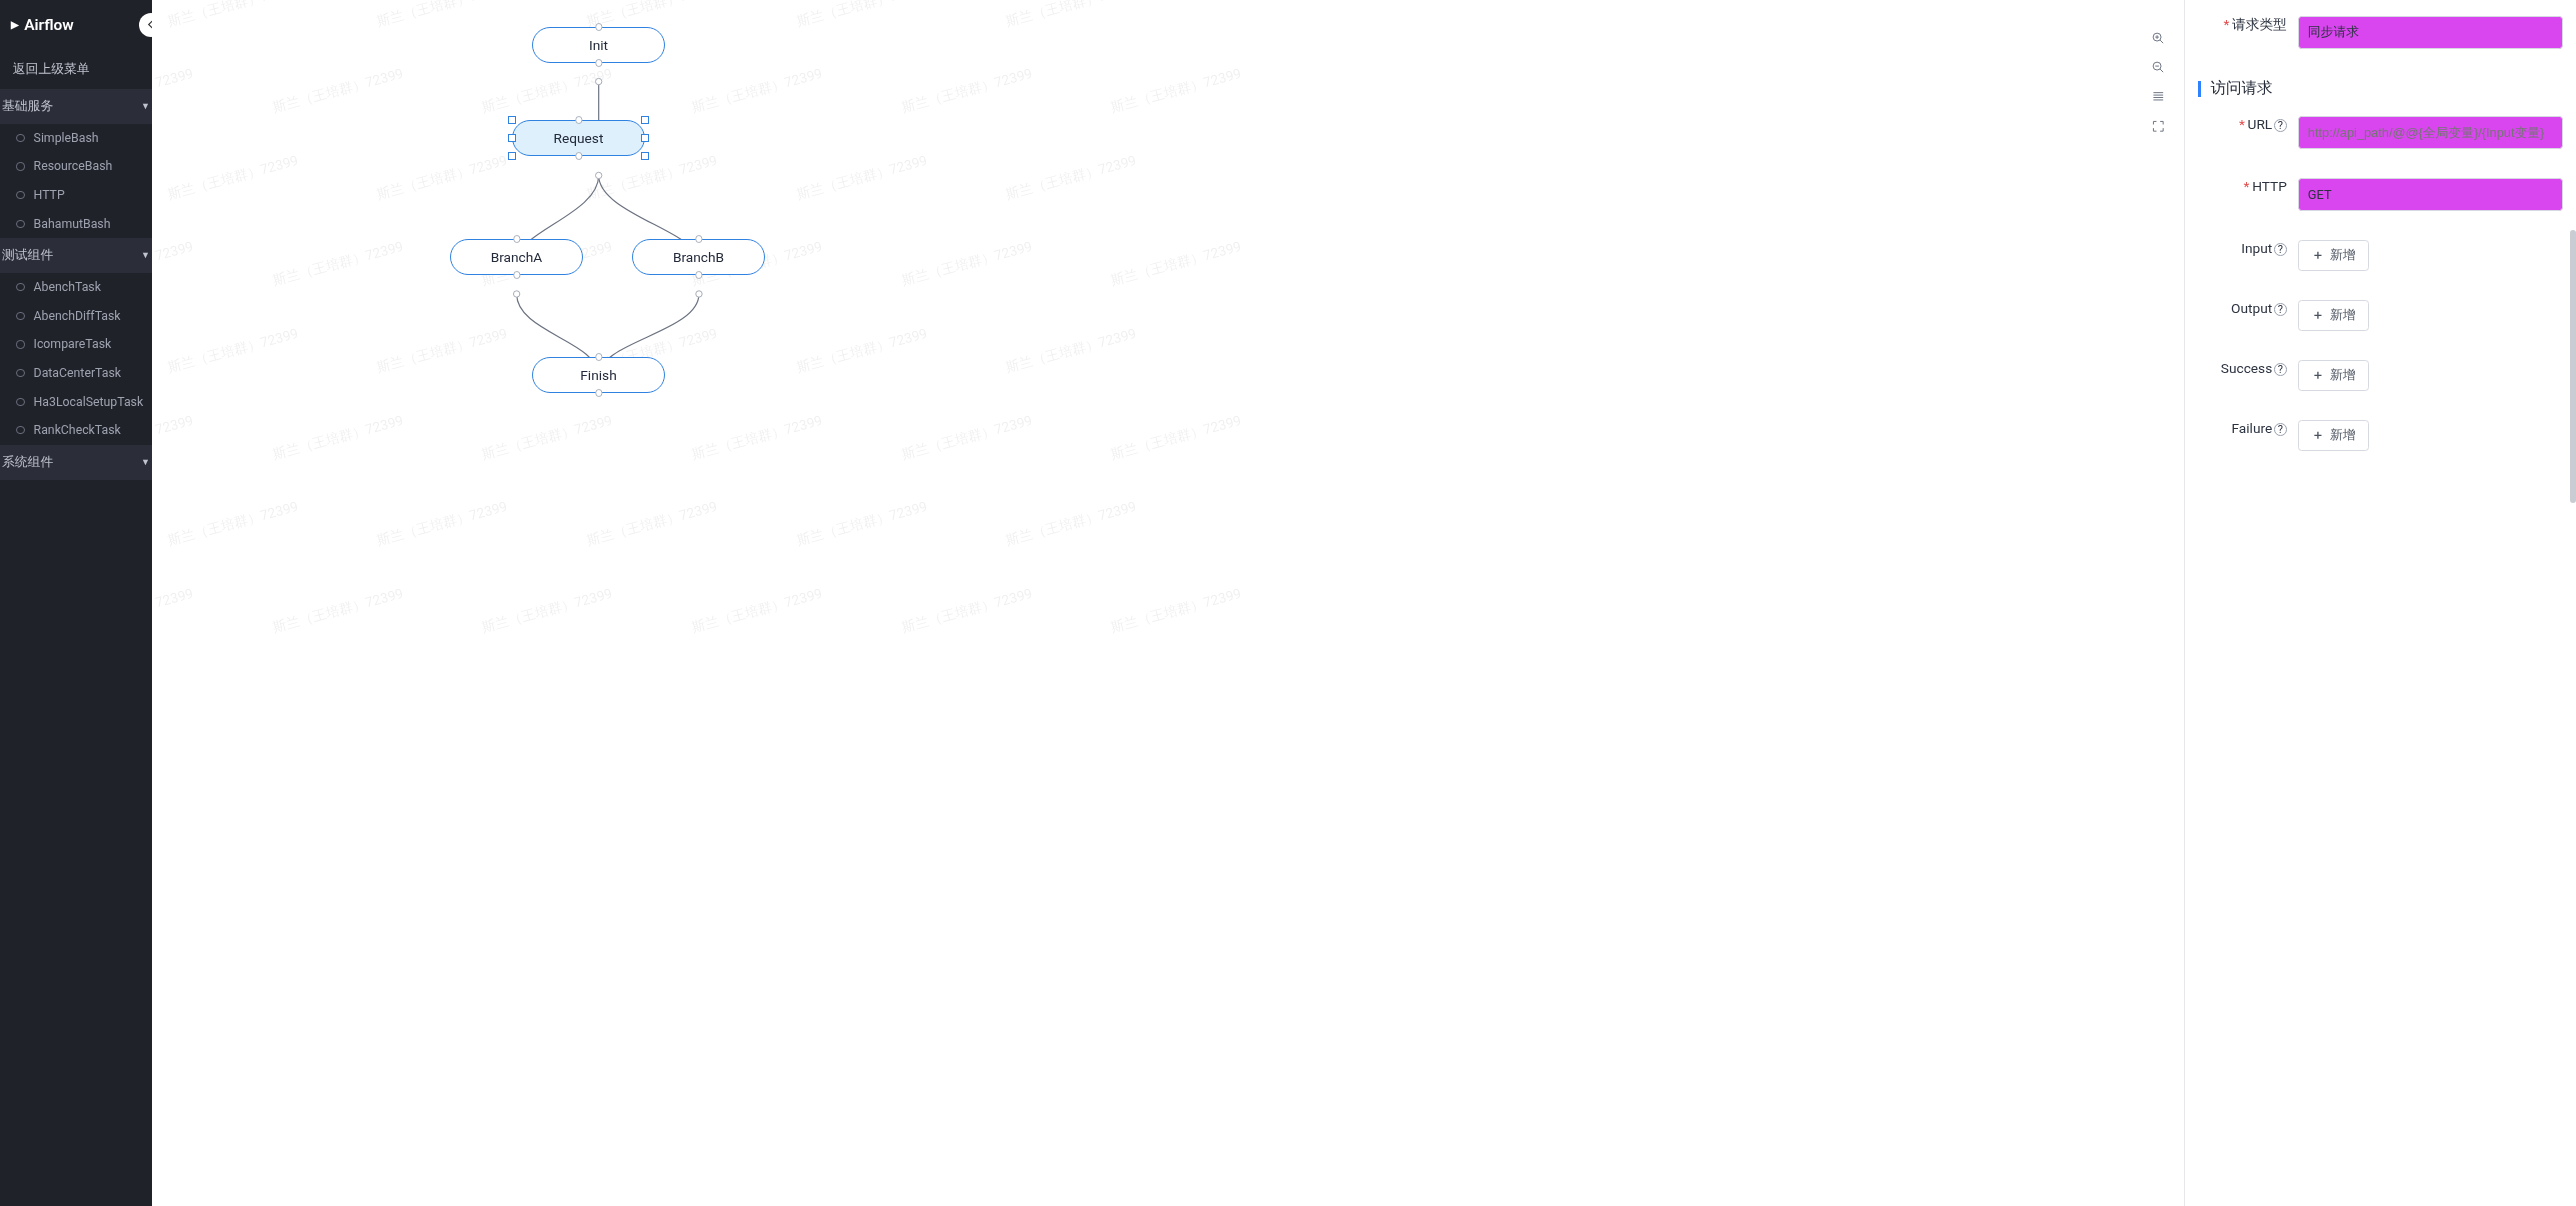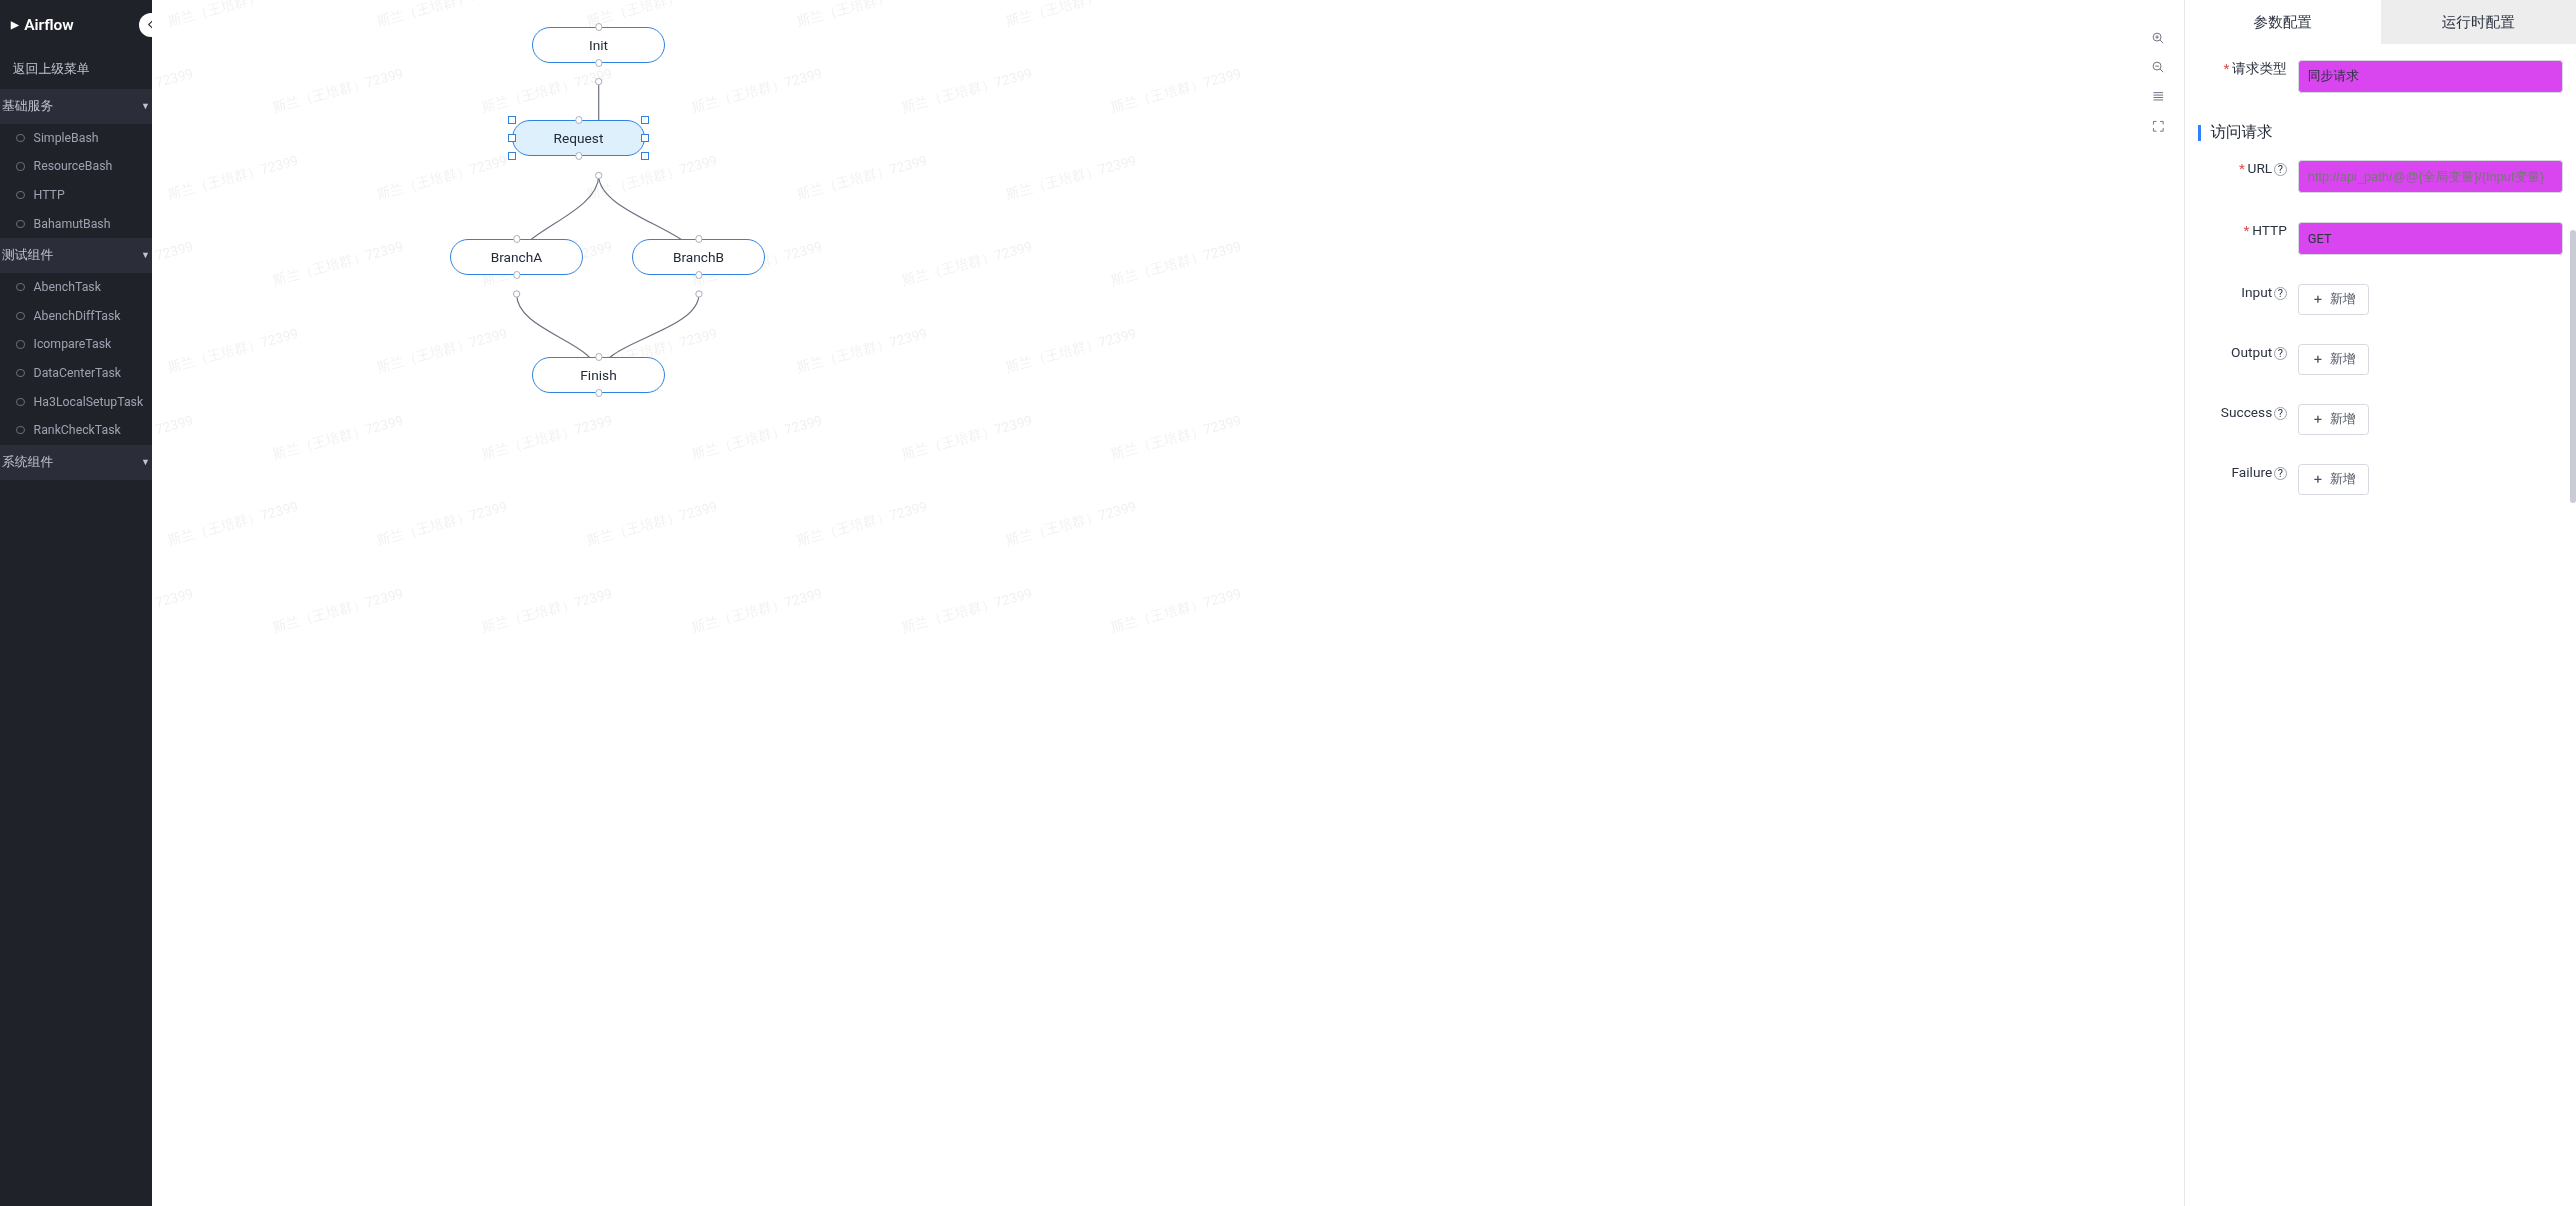--- a/index.html
+++ b/index.html
@@ -273,24 +273,20 @@
         <div class="tool-btn">
             <svg viewBox="0 0 24 24">
               <path d="M4 9V4h5M20 9V4h-5M4 15v5h5M20 15v5h-5"></path>
             </svg>
           </div>
       </div>
     </div>
   </div>
 
   <div class="right-panel">
-    <div class="rp-tabs">
-      <div class="rp-tab">参数配置</div>
-      <div class="rp-tab inactive">运行时配置</div>
-    </div>
     <div class="rp-body">
       <div class="form-row">
         <div class="form-label"><span class="req">*</span><span>请求类型</span></div>
         <div class="form-select">同步请求</div>
       </div>
 
       <div class="section-title">
         <span class="bar"></span>
         <span class="txt">访问请求</span>
       </div>

